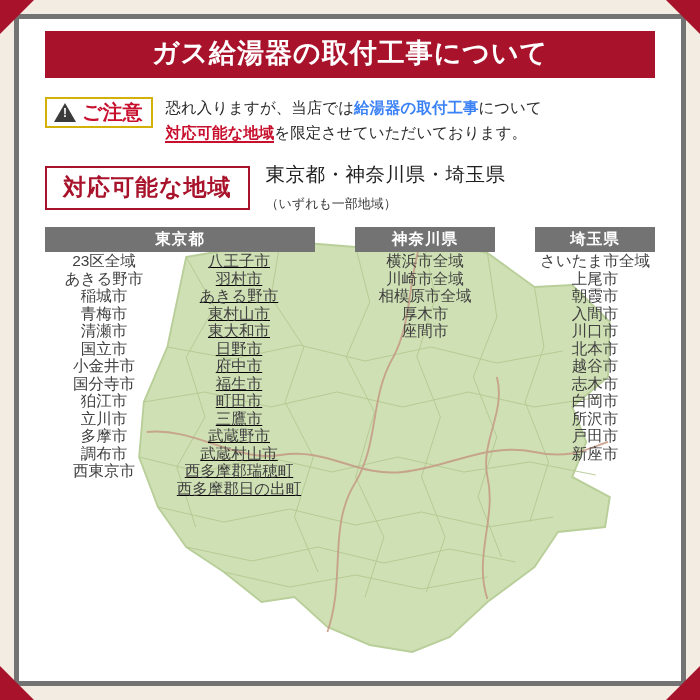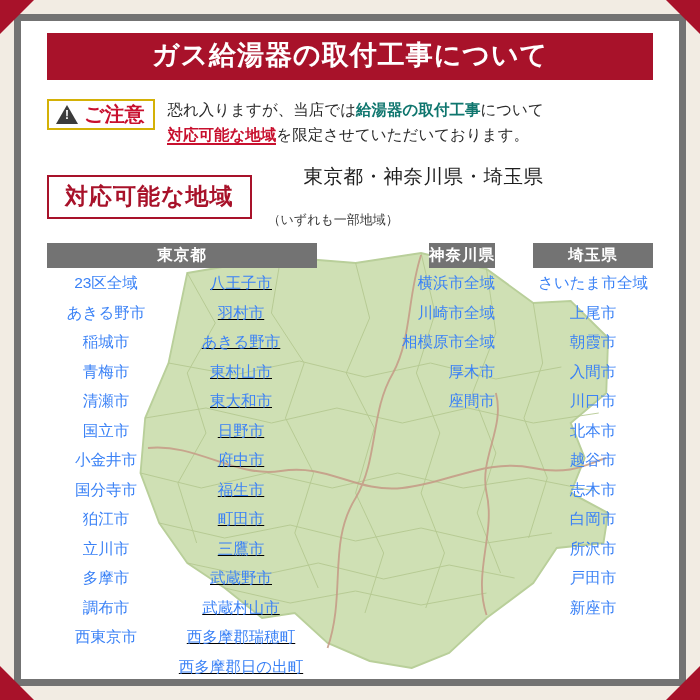--- a/index.html
+++ b/index.html
@@ -47,21 +47,21 @@
     border-left: 34px solid transparent;
   }
 
   .panel {
     position: absolute;
     top: 14px;
     left: 14px;
     right: 14px;
     bottom: 14px;
     background: #ffffff;
-    border: 7px solid #737373;
+    border: 5px solid #737373;
     box-sizing: border-box;
     overflow: hidden;
   }
 
   .title-bar {
     margin: 12px 26px 0 26px;
     background: #a8122a;
     color: #ffffff;
     text-align: center;
     font-size: 27px;
@@ -111,21 +111,21 @@
     line-height: 1;
   }
   .notice-text {
     flex: 1 1 auto;
     margin-left: 12px;
     font-size: 15.5px;
     line-height: 1.62;
     color: #2b2b2b;
   }
   .hl-red {
-    color: #0f766e;
+    color: #3b82f6;
     font-weight: bold;
   }
   .hl-under {
     color: #c8102e;
     font-weight: bold;
     border-bottom: 2px solid #c8102e;
   }
 
   .area-row {
     display: flex;
@@ -144,26 +144,25 @@
   }
   .area-values {
     margin-left: 16px;
   }
   .area-main {
     font-size: 19.5px;
     color: #1f1f1f;
     font-weight: 500;
     line-height: 1.2;
     letter-spacing: 0.5px;
-    margin-left: 36px;
   }
   .area-sub {
     font-size: 13px;
     color: #3a3a3a;
-    margin-top: 22px;
+    margin-top: 8px;
   }
 
   .map-area {
     position: relative;
     margin: 14px 26px 0 26px;
     height: 430px;
   }
   .map-svg {
     position: absolute;
     top: 0;
@@ -195,31 +194,31 @@
     text-align: center;
     padding: 3px 0 4px 0;
     line-height: 1.2;
     letter-spacing: 1px;
   }
   .col-head.wide2 {
     width: 100%;
   }
   .cell {
     font-size: 15.5px;
-    color: #3b82f6;
+    color: #404040;
     text-align: center;
     line-height: 1;
-    padding: 7px 0;
+    padding: 1px 0;
     white-space: nowrap;
   }
   .tokyo-block { width: 270px; }
   .tokyo-sub { display: flex; }
   .tokyo-c1 { width: 118px; }
   .tokyo-c2 { width: 152px; text-decoration: underline; }
-  .kanagawa-block { width: 140px; align-items: flex-end; }
+  .kanagawa-block { width: 140px; }
   .saitama-block { width: 120px; }
 </style>
 </head>
 <body>
 
 <div class="page">
 
   <div class="corner tl"></div>
   <div class="corner tr"></div>
   <div class="corner bl"></div>

